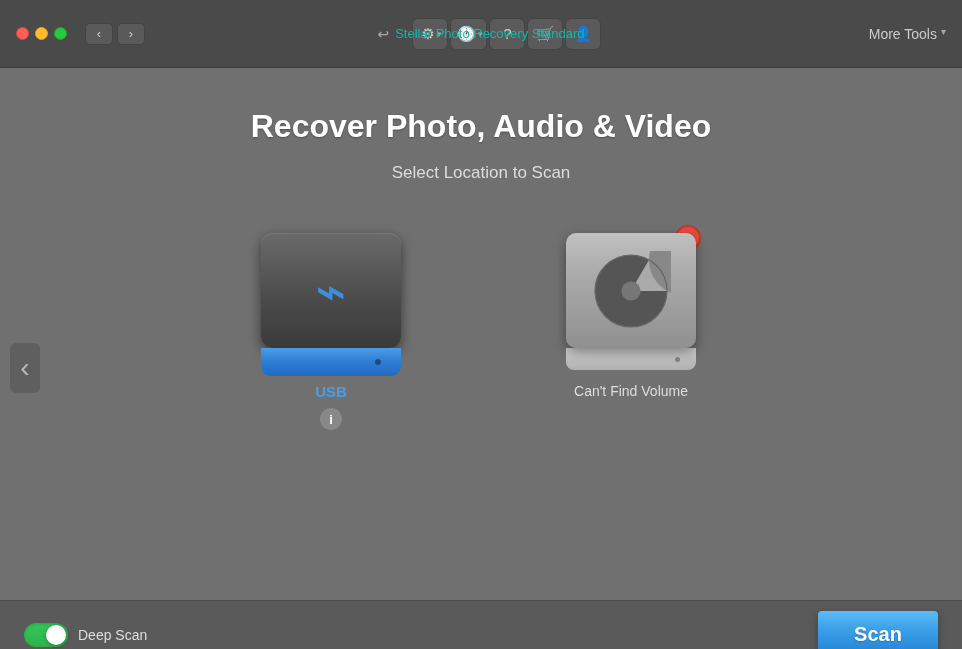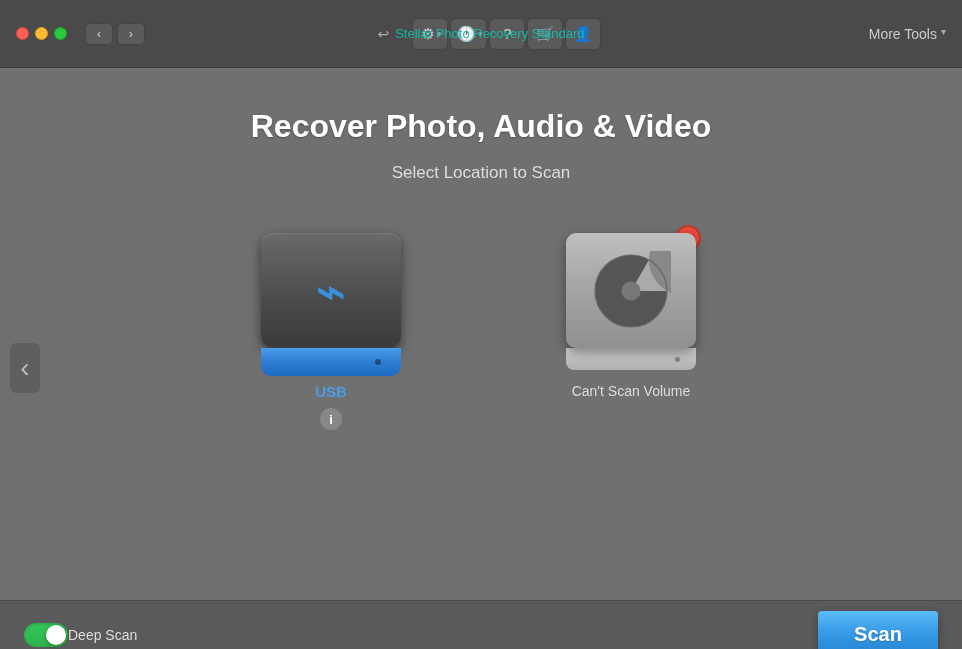--- a/index.html
+++ b/index.html
@@ -309,20 +309,21 @@
       display: flex;
       align-items: center;
       justify-content: space-between;
       padding: 0 24px;
       border-top: 1px solid #4a4a4a;
     }
 
     .deep-scan-group {
       display: flex;
       align-items: center;
+      gap: 10px;
     }
 
     
     .toggle-switch {
       width: 44px;
       height: 24px;
       background: linear-gradient(180deg, #34c759 0%, #2db34a 100%);
       border-radius: 12px;
       position: relative;
       cursor: pointer;
@@ -448,21 +449,21 @@
 
             <circle cx="50" cy="50" r="12" fill="#777"></circle>
 
             <circle cx="50" cy="50" r="45" fill="none" stroke="#666" stroke-width="1.5"></circle>
           </svg>
         </div>
         <div class="volume-base">
           <div class="volume-base-dot"></div>
         </div>
       </div>
-      <span class="cant-find-label">Can't Scan Volume</span>
+      <span class="cant-find-label">Can't Find Volume</span>
     </div>
 
   </div>
 
   <div class="bottom-bar">
     <div class="deep-scan-group">
       <div class="toggle-switch">
         <div class="toggle-knob"></div>
       </div>
       <span class="deep-scan-label">Deep Scan</span>

